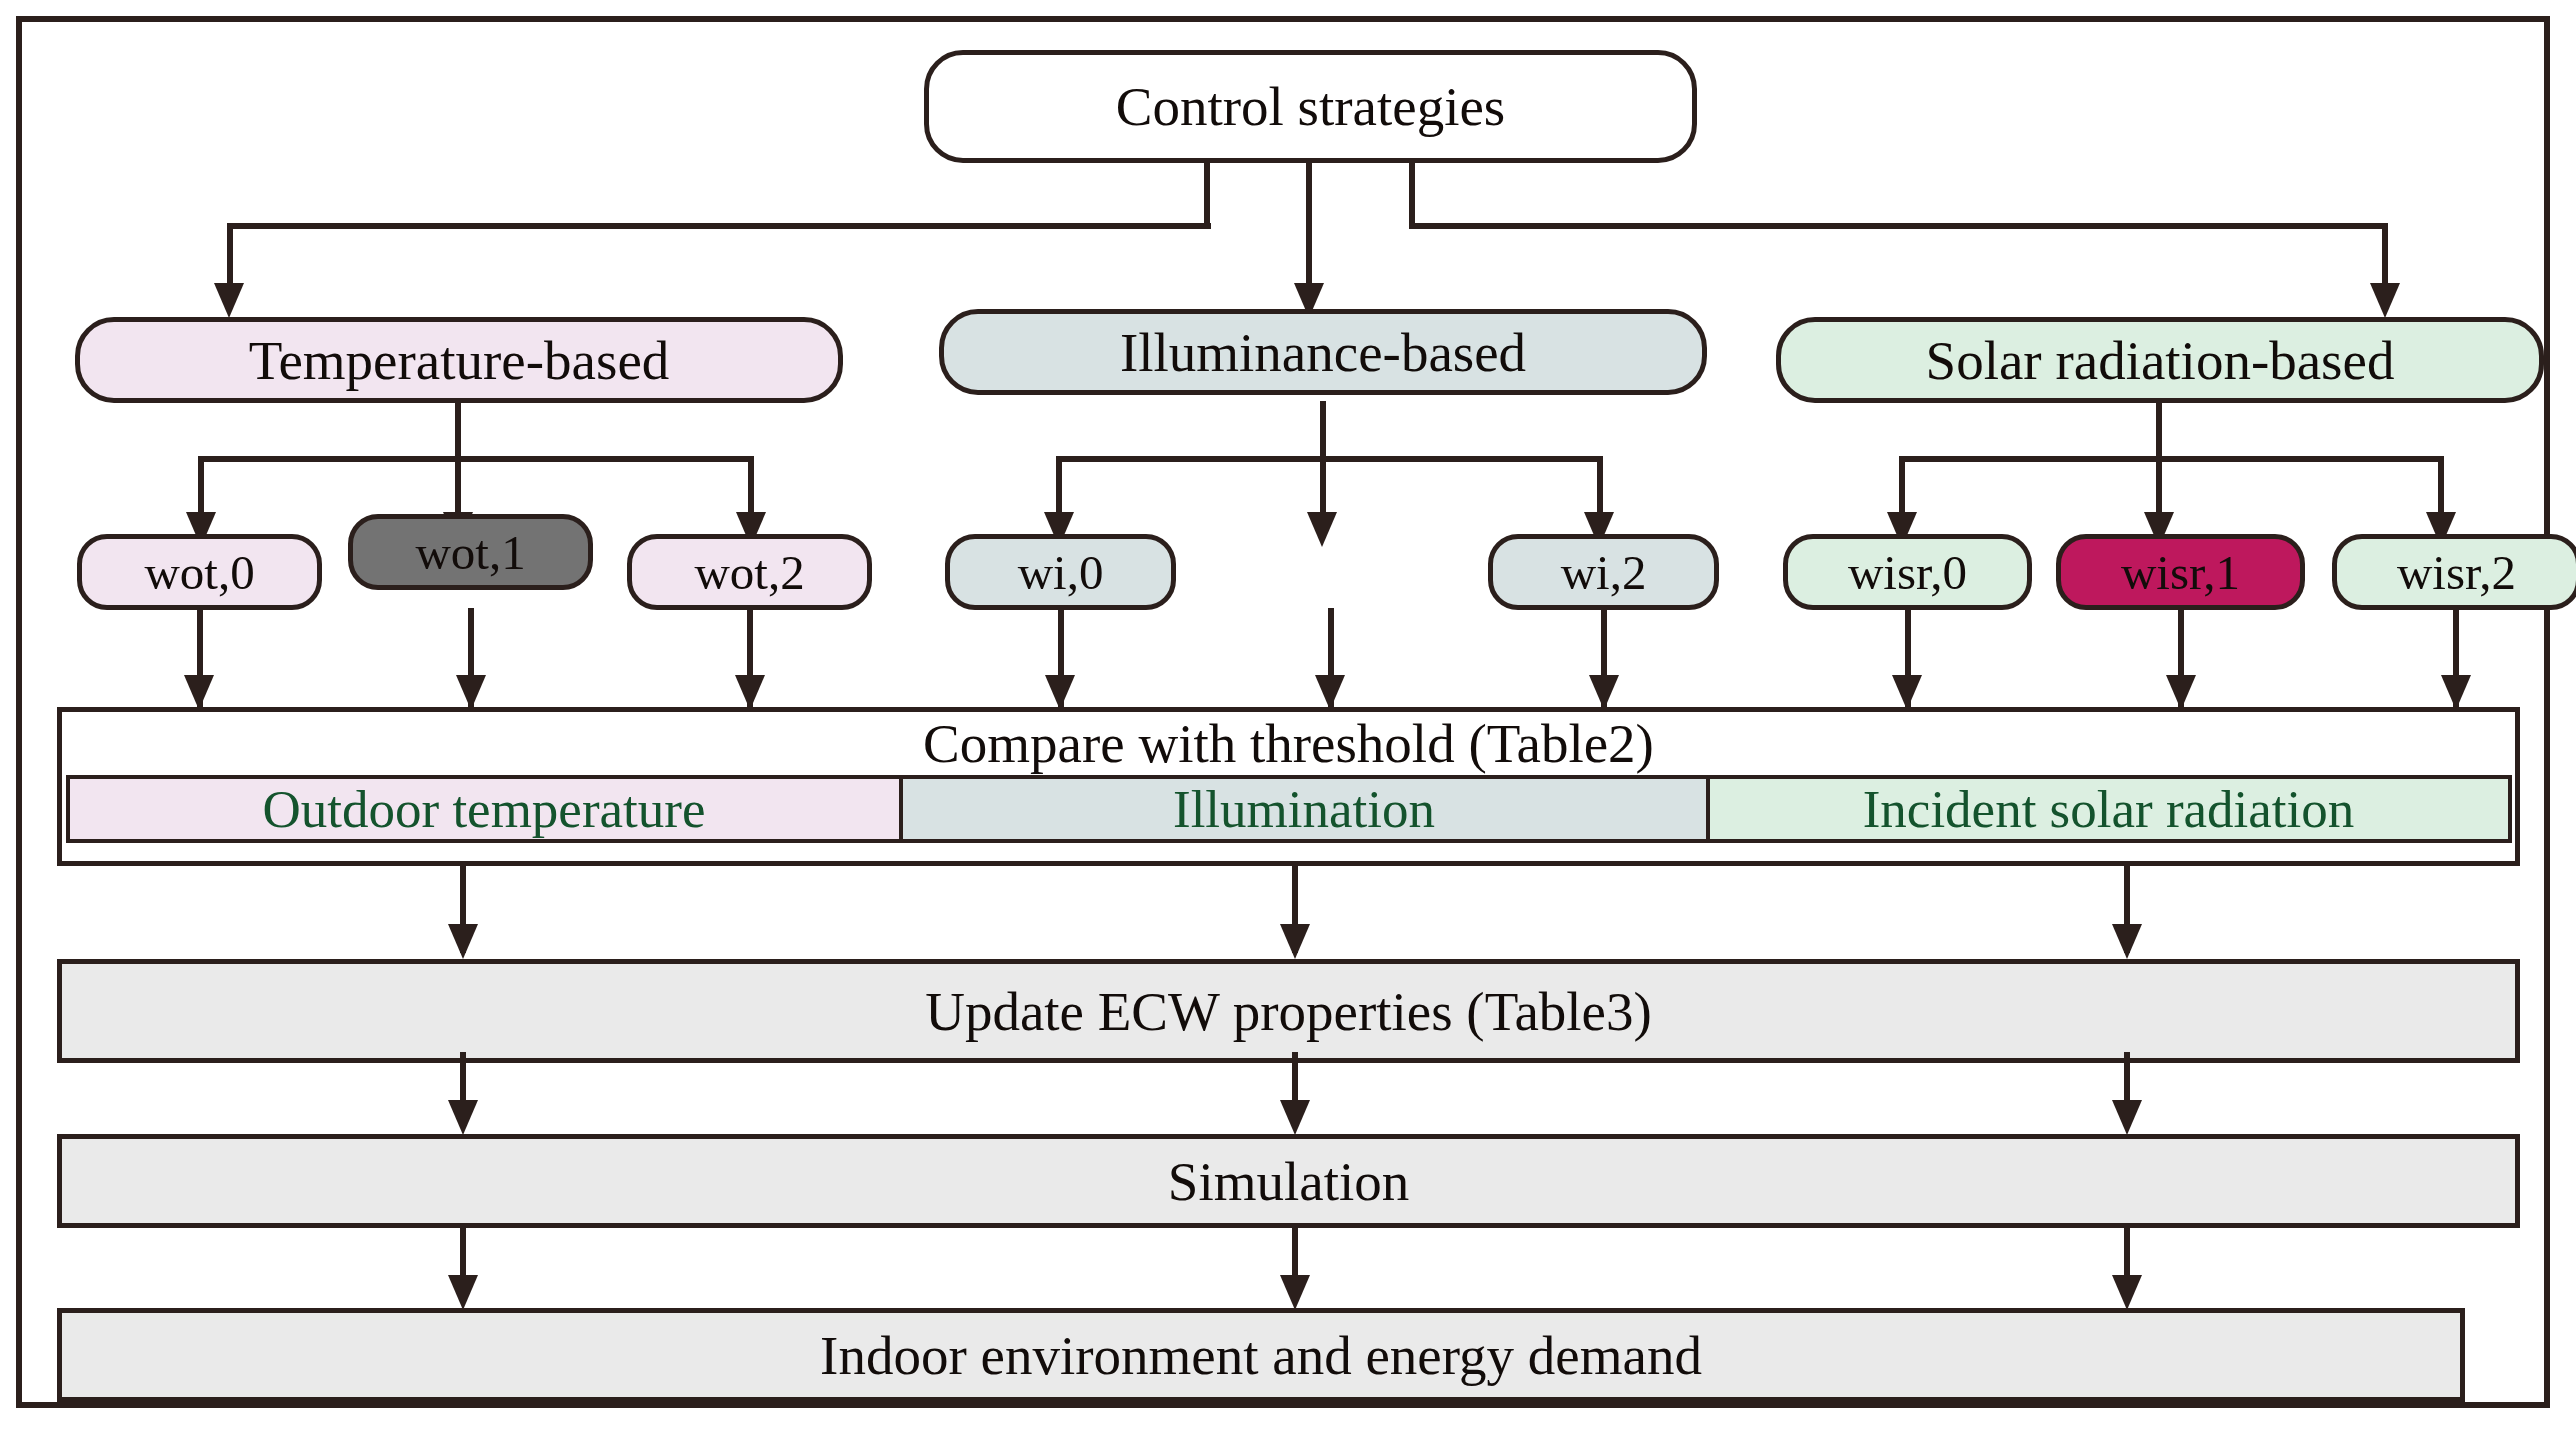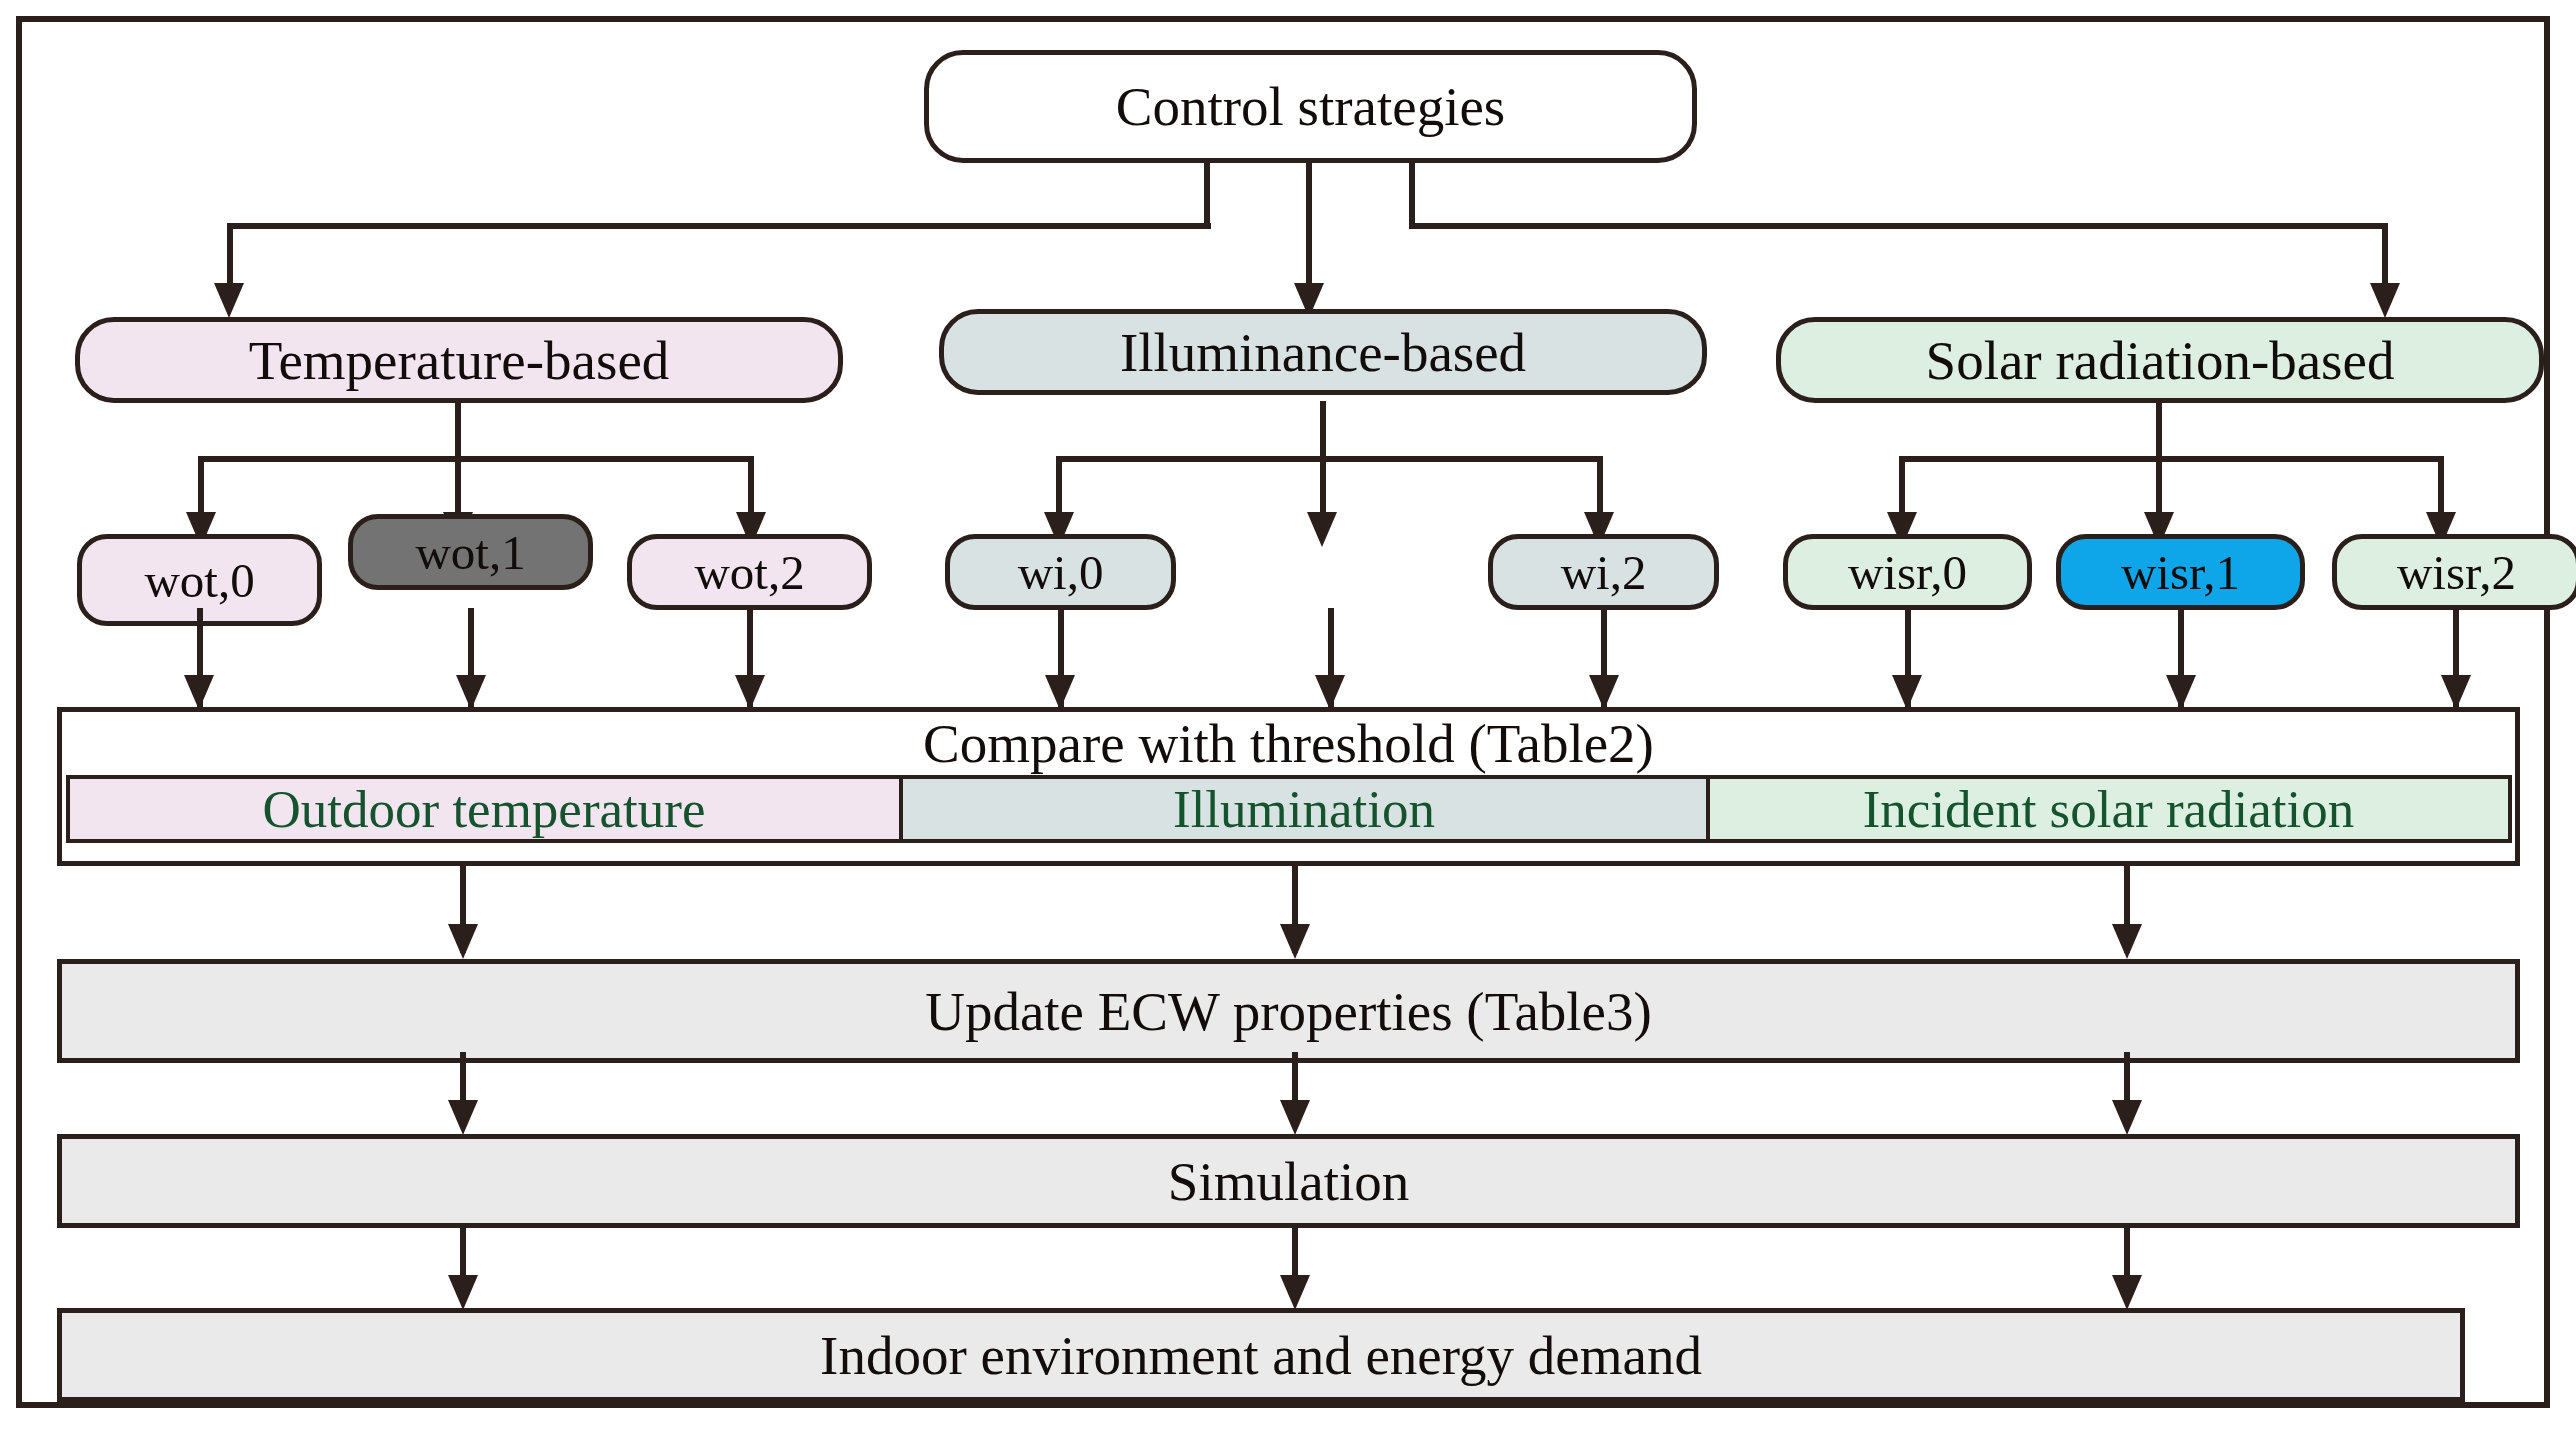--- a/index.html
+++ b/index.html
@@ -158,41 +158,41 @@
     <div class="arrowhead" style="left:1562px; top:490px;"></div>
 
     <div class="vline" style="left:2134px; top:379px; height:115px;"></div>
     <div class="hline" style="left:1877px; top:434px; width:545px;"></div>
     <div class="vline" style="left:1877px; top:434px; height:62px;"></div>
     <div class="vline" style="left:2416px; top:434px; height:62px;"></div>
     <div class="arrowhead" style="left:1865px; top:490px;"></div>
     <div class="arrowhead" style="left:2122px; top:490px;"></div>
     <div class="arrowhead" style="left:2404px; top:490px;"></div>
 
-    <div class="node pillsm" style="left:55px; top:512px; width:245px; height:92px; background:#f2e5f0;">
+    <div class="node pillsm" style="left:55px; top:512px; width:245px; height:76px; background:#f2e5f0;">
       <span>wot,0</span>
     </div>
     <div class="node pillsm" style="left:326px; top:492px; width:245px; height:76px; background:#737373;">
       <span>wot,1</span>
     </div>
     <div class="node pillsm" style="left:605px; top:512px; width:245px; height:76px; background:#f2e5f0;">
       <span>wot,2</span>
     </div>
 
     <div class="node pillsm" style="left:923px; top:512px; width:231px; height:76px; background:#d8e2e3;">
       <span>wi,0</span>
     </div>
     <div class="node pillsm" style="left:1466px; top:512px; width:231px; height:76px; background:#d8e2e3;">
       <span>wi,2</span>
     </div>
 
     <div class="node pillsm" style="left:1761px; top:512px; width:249px; height:76px; background:#dcefe1;">
       <span>wisr,0</span>
     </div>
-    <div class="node pillsm" style="left:2034px; top:512px; width:249px; height:76px; background:#0ea5e9;">
+    <div class="node pillsm" style="left:2034px; top:512px; width:249px; height:76px; background:#be185d;">
       <span>wisr,1</span>
     </div>
     <div class="node pillsm" style="left:2310px; top:512px; width:249px; height:76px; background:#dcefe1;">
       <span>wisr,2</span>
     </div>
 
     <div class="vline" style="left:175px; top:586px; height:99px;"></div>
     <div class="arrowhead" style="left:162px; top:653px;"></div>
 
     <div class="vline" style="left:446px; top:586px; height:99px;"></div>

